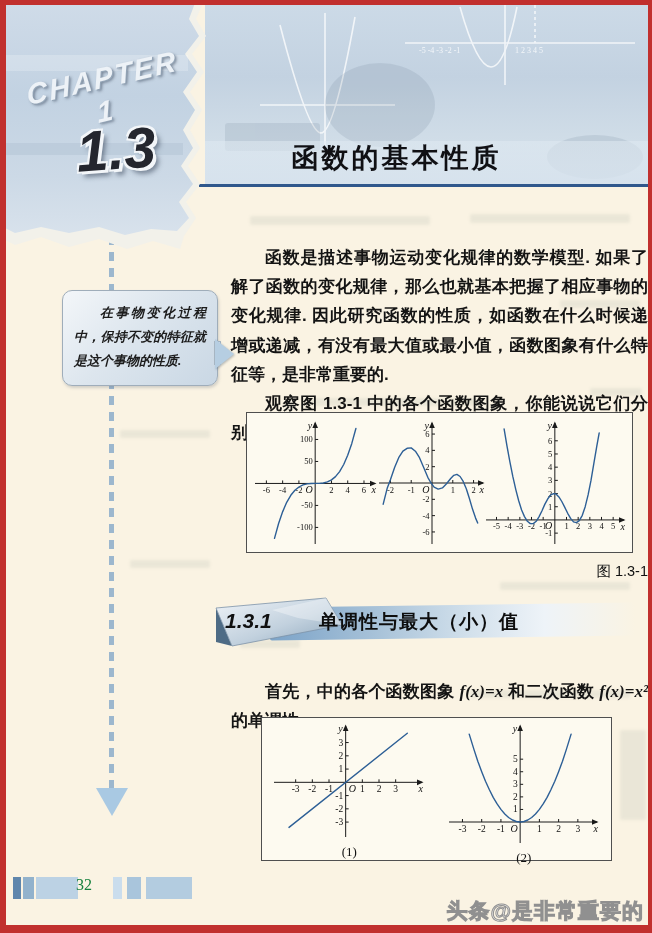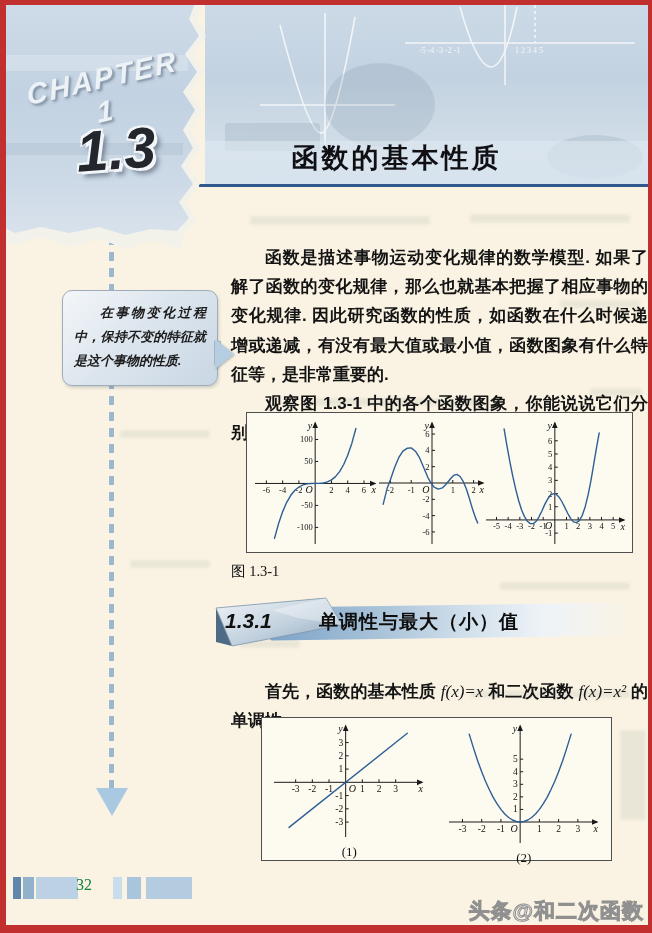--- a/index.html
+++ b/index.html
@@ -42,30 +42,30 @@
   
   #dash-line{position:absolute;left:109px;top:236px;width:5px;height:552px;z-index:2;
     background:repeating-linear-gradient(180deg,#9cb7ce 0,#9cb7ce 9px,transparent 9px,transparent 16px);}
   #dash-arrow{position:absolute;left:96px;top:788px;width:0;height:0;z-index:2;
     border-left:16px solid transparent;border-right:16px solid transparent;border-top:28px solid #a9c9e3;}
 
   
   #para-intro{position:absolute;left:231px;top:243px;width:417px;z-index:3;}
   #para-intro p{margin:0;}
   .bodytext{font-size:17px;line-height:1.72;color:#141414;text-align:justify;text-indent:2em;font-weight:600;}
-  .math{font-family:"Liberation Serif",serif;font-style:italic;font-weight:400;}
+  .math{font-family:"Liberation Serif",serif;font-style:italic;font-weight:700;}
 
   
   .figbox{position:absolute;background:#fdfaf0;border:1px solid #4f4f4f;z-index:3;}
   #figbox1{left:246px;top:412px;width:387px;height:141px;display:flex;align-items:center;justify-content:space-between;padding:0 6px 0 8px;box-sizing:border-box;}
   #figbox2{left:261px;top:717px;width:351px;height:144px;display:flex;align-items:flex-start;justify-content:space-around;padding-top:6px;box-sizing:border-box;}
   .gwrap{text-align:center;}
   .glabel{font-family:"Liberation Serif",serif;font-size:13px;color:#111;margin-top:2px;}
-  .caption{position:absolute;left:231px;width:417px;text-align:left;z-index:3;
-    font-family:Liberation Serif, serif;font-size:14.5px;color:#111;}
+  .caption{position:absolute;left:231px;width:417px;text-align:right;z-index:3;
+    font-family:Liberation Sans, sans-serif;font-size:14.5px;color:#111;}
   #caption1{top:562px;}
   #caption2{top:876px;}
   svg text.tick{font:8.5px "Liberation Serif",serif;fill:#111;}
   svg text.tickbig{font:9.5px "Liberation Serif",serif;fill:#111;}
   svg text.olabel,svg text.axlabel{font:italic 10px "Liberation Serif",serif;fill:#111;}
 
   
   #banner{position:absolute;left:212px;top:596px;width:434px;height:56px;z-index:3;}
   #banner-bar{position:absolute;left:58px;top:9px;width:366px;height:33px;transform:skewY(-0.8deg);
     background:linear-gradient(90deg,#7ba3c8 0%,#a9c3d9 30%,#d3e1ec 55%,#eef3f8 75%,rgba(250,243,227,0) 100%);
@@ -269,21 +269,21 @@
       </defs>
       <polygon points="4,12 20,50 4,46" fill="#4e6b85"></polygon>
       <polygon points="4,12 114,2 130,29 20,50" fill="url(#pgrad)" stroke="#7d93a8" stroke-width="0.8"></polygon>
       <polygon points="60,14 114,2 130,29 86,22" fill="#ffffff" opacity="0.35"></polygon>
     </svg>
     <div id="banner-num">1.3.1</div>
     <div id="banner-title">单调性与最大（小）值</div>
   </div>
 
   <div id="para-first">
-    <p class="bodytext"><span>首先，函数的基本性质 </span><span class="math">f(x)=x</span><span> 和二次函数 </span><span class="math">f(x)=x²</span><span> 的单调性.</span></p>
+    <p class="bodytext"><span>首先，中的各个函数图象 </span><span class="math">f(x)=x</span><span> 和二次函数 </span><span class="math">f(x)=x²</span><span> 的单调性.</span></p>
   </div>
 
   <div id="figbox2" class="figbox">
     <div class="gwrap">
       <svg width="150" height="114" viewBox="0 0 150 114">
           <line x1="0" y1="58.32558139534885" x2="148" y2="58.32558139534885" stroke="#1a1a1a" stroke-width="1"></line>
           <line x1="71.66666666666666" y1="113" x2="71.66666666666666" y2="2" stroke="#1a1a1a" stroke-width="1"></line>
           <polygon points="143,55.52558139534885 149.5,58.32558139534885 143,61.125581395348846" fill="#1a1a1a"></polygon>
           <polygon points="68.86666666666666,7 71.66666666666666,0.5 74.46666666666665,7" fill="#1a1a1a"></polygon>
           <line x1="21.666666666666664" y1="58.32558139534885" x2="21.666666666666664" y2="55.32558139534885" stroke="#1a1a1a" stroke-width="1"></line>
@@ -367,16 +367,16 @@
   <div class="bleed" style="left:560px;top:300px;width:80px;height:8px;"></div>
   <div class="bleed" style="left:590px;top:388px;width:52px;height:8px;"></div>
   <div class="bleed" style="left:310px;top:398px;width:170px;height:8px;"></div>
   <div class="bleed" style="left:500px;top:582px;width:130px;height:8px;"></div>
   <div class="bleed" style="left:240px;top:640px;width:60px;height:8px;"></div>
   <div class="bleed" style="left:470px;top:690px;width:160px;height:8px;"></div>
   <div class="bleed" style="left:120px;top:430px;width:90px;height:8px;"></div>
   <div class="bleed" style="left:130px;top:560px;width:80px;height:8px;"></div>
   <div class="bleed" style="left:620px;top:730px;width:26px;height:90px;"></div>
 
-  <div id="watermark">头条@和二次函数</div>
+  <div id="watermark">头条@是非常重要的</div>
 
   <div id="frame"></div>
 </div>
 
 </body></html>

